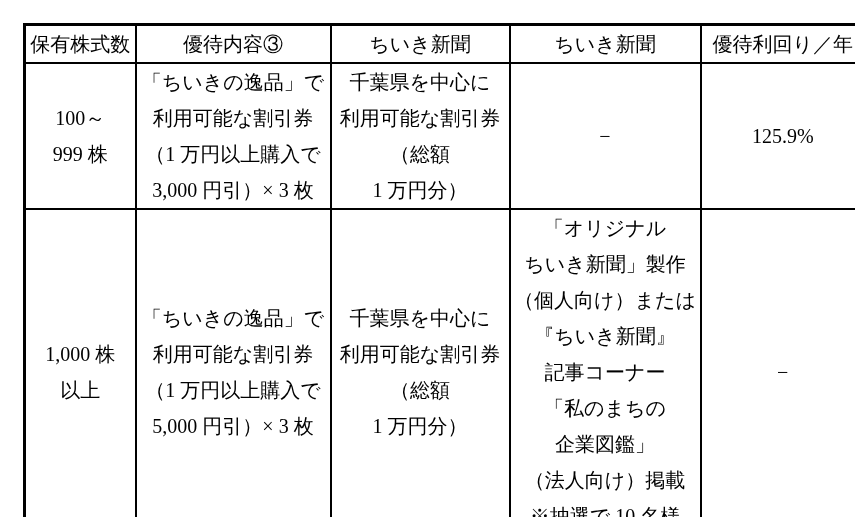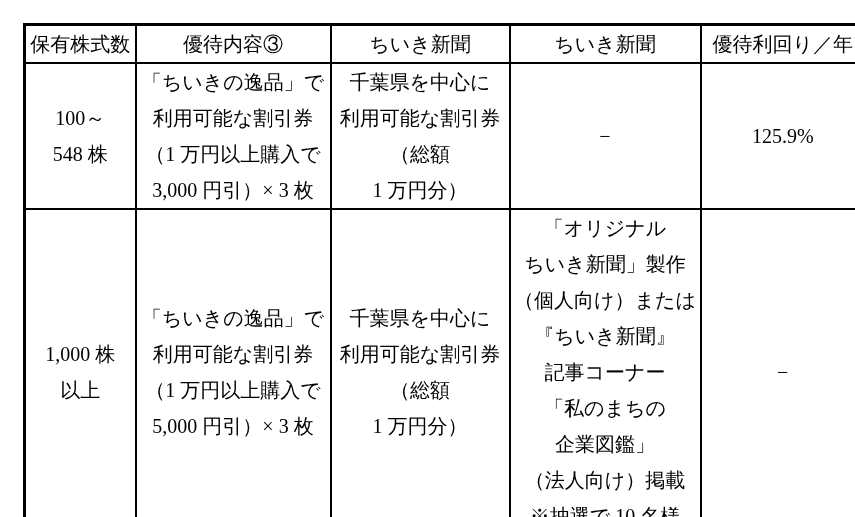--- a/index.html
+++ b/index.html
@@ -66,21 +66,21 @@
     <tbody>
       <tr class="header-row">
         <th>保有株式数</th>
         <th>優待内容③</th>
         <th>ちいき新聞</th>
         <th>ちいき新聞</th>
         <th>優待利回り／年</th>
       </tr>
       <tr class="data-row-1">
         <td>100～
-548 株</td>
+999 株</td>
         <td>「ちいきの逸品」で
 利用可能な割引券
 （1 万円以上購入で
 3,000 円引）× 3 枚</td>
         <td>千葉県を中心に
 利用可能な割引券
 （総額
 1 万円分）</td>
         <td>−</td>
         <td>125.9%</td>

